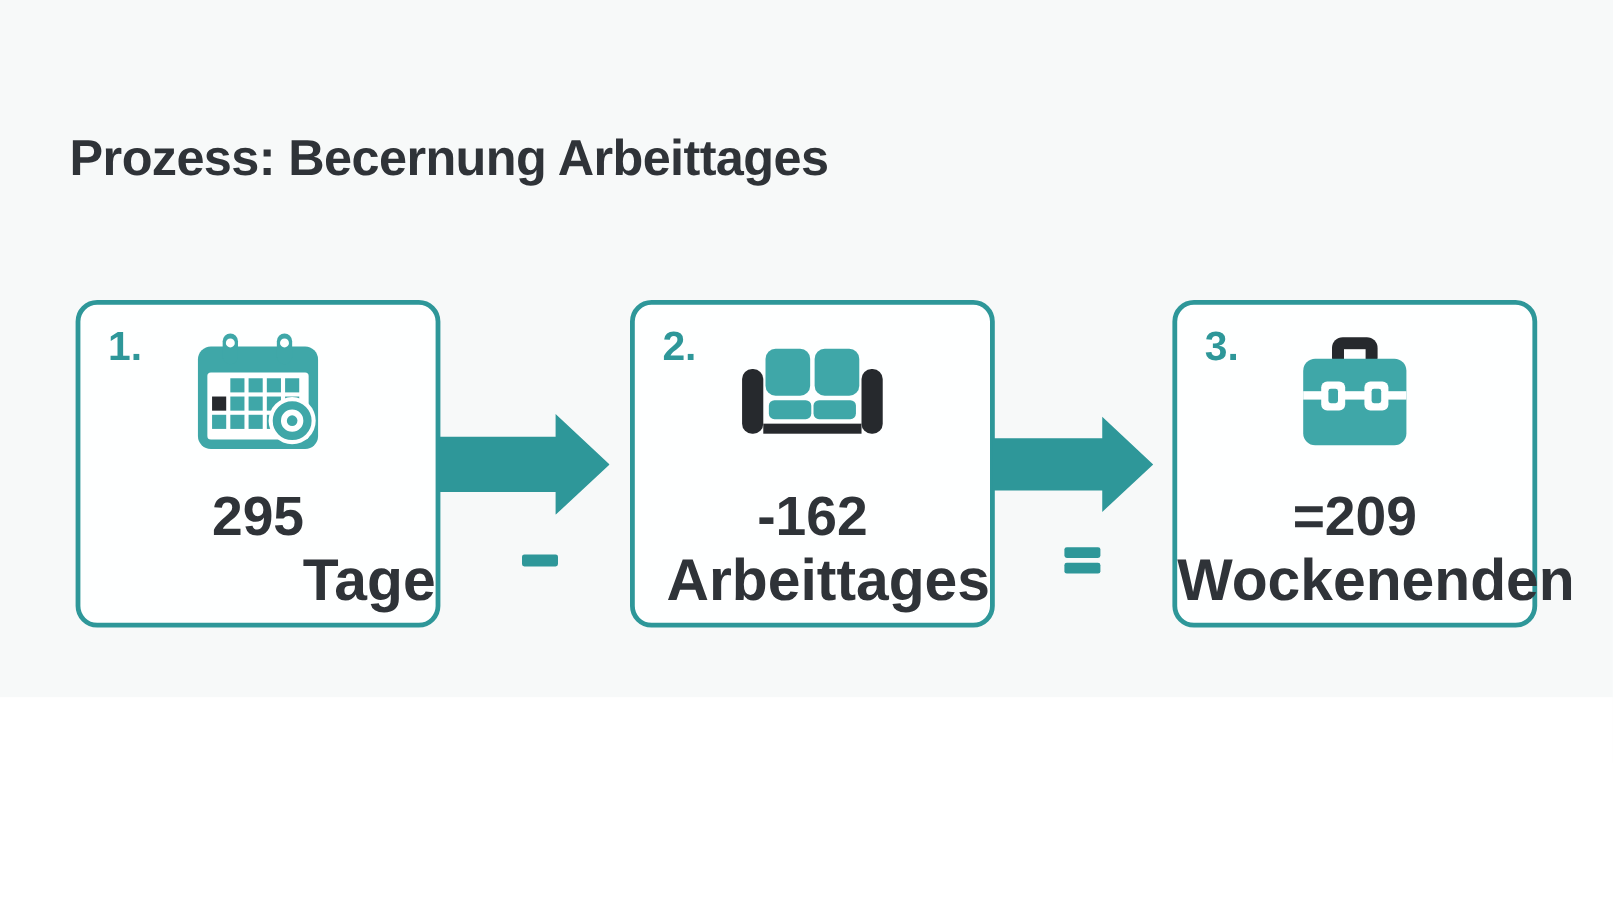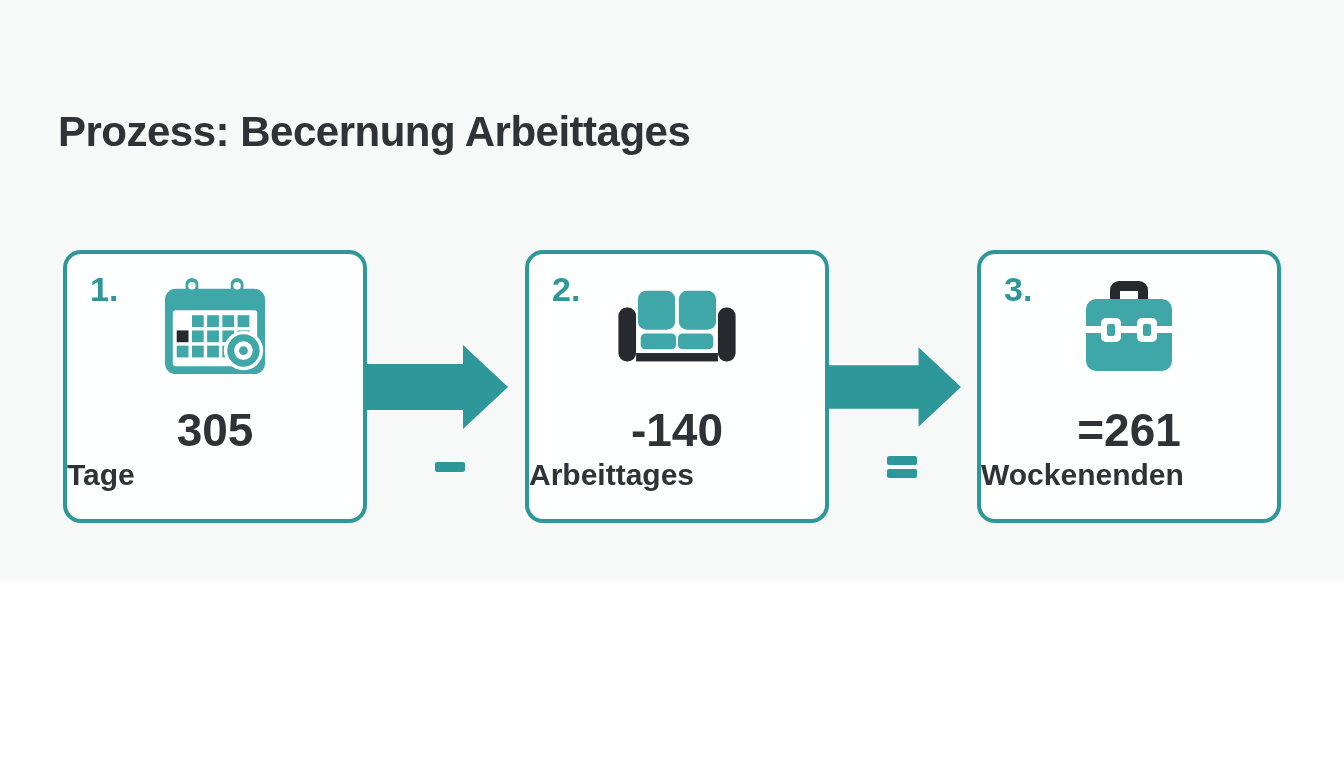--- a/index.html
+++ b/index.html
@@ -38,21 +38,21 @@
     display:flex; align-items:center; justify-content:center;
   }
 
   .step-value {
     position:absolute; top:153px; left:0; width:100%;
     text-align:center; font-size:46px; font-weight:700;
     color:var(--dark,#2f3338); line-height:1;
   }
   .step-label {
     position:absolute; top:204px; left:0; width:100%;
-    text-align:left; font-size:30px; font-weight:700;
+    text-align:right; font-size:49px; font-weight:700;
     color:var(--dark,#2f3338); line-height:1.1;
   }
 
   .arrow { position:absolute; top:345px; }
   .arrow-1 { left:366px; }
   .arrow-2 { left:827px; }
 
   .operator { position:absolute; }
   .operator .bar {
     width:30px; height:10px; border-radius:2px;
@@ -95,21 +95,21 @@
         <rect x="15" y="69" width="12" height="12" fill="#3fa7a8"></rect>
         <rect x="30.5" y="69" width="12" height="12" fill="#3fa7a8"></rect>
         <rect x="46" y="69" width="12" height="12" fill="#3fa7a8"></rect>
         <rect x="61.5" y="69" width="12" height="12" fill="#3fa7a8"></rect>
 
         <circle cx="83" cy="74" r="20" fill="#ffffff"></circle>
         <circle cx="83" cy="74" r="13" fill="#ffffff" stroke="#3fa7a8" stroke-width="7"></circle>
         <circle cx="83" cy="74" r="4.5" fill="#3fa7a8"></circle>
       </svg>
     </div>
-    <div class="step-value">305</div>
+    <div class="step-value">295</div>
     <div class="step-label">Tage</div>
   </div>
 
   <svg class="arrow arrow-1" width="142" height="84" viewBox="0 0 142 84">
     <polygon points="0,19 97,19 97,0 142,42 97,84 97,65 0,65" fill="#2e9799"></polygon>
   </svg>
 
   <div class="operator op-minus">
     <div class="bar"></div>
   </div>
@@ -120,21 +120,21 @@
       <svg width="122" height="80" viewBox="0 0 130 86">
         <rect x="23" y="4" width="40" height="42" rx="9" fill="#3fa7a8"></rect>
         <rect x="67" y="4" width="40" height="42" rx="9" fill="#3fa7a8"></rect>
         <rect x="26" y="50" width="38" height="17" rx="5" fill="#3fa7a8"></rect>
         <rect x="66" y="50" width="38" height="17" rx="5" fill="#3fa7a8"></rect>
         <rect x="21" y="71" width="88" height="9" fill="#26292d"></rect>
         <rect x="2" y="22" width="19" height="58" rx="9" fill="#26292d"></rect>
         <rect x="109" y="22" width="19" height="58" rx="9" fill="#26292d"></rect>
       </svg>
     </div>
-    <div class="step-value">-140</div>
+    <div class="step-value">-162</div>
     <div class="step-label">Arbeittages</div>
   </div>
 
   <svg class="arrow arrow-2" width="134" height="84" viewBox="0 0 142 84">
     <polygon points="0,19 97,19 97,0 142,42 97,84 97,65 0,65" fill="#2e9799"></polygon>
   </svg>
 
   <div class="operator op-equals">
     <div class="bar"></div>
     <div class="bar"></div>
@@ -147,17 +147,17 @@
         <rect x="31" y="1" width="38" height="26" rx="9" fill="#26292d"></rect>
         <rect x="41" y="11" width="18" height="16" fill="#feffff"></rect>
         <rect x="7" y="19" width="86" height="72" rx="10" fill="#3fa7a8"></rect>
         <rect x="7" y="46" width="86" height="7" fill="#ffffff"></rect>
         <rect x="22" y="38" width="20" height="24" rx="5" fill="#ffffff"></rect>
         <rect x="28" y="44" width="8" height="12" rx="2" fill="#3fa7a8"></rect>
         <rect x="58" y="38" width="20" height="24" rx="5" fill="#ffffff"></rect>
         <rect x="64" y="44" width="8" height="12" rx="2" fill="#3fa7a8"></rect>
       </svg>
     </div>
-    <div class="step-value">=261</div>
+    <div class="step-value">=209</div>
     <div class="step-label">Wockenenden</div>
   </div>
 
 </div>
 
 </body></html>

